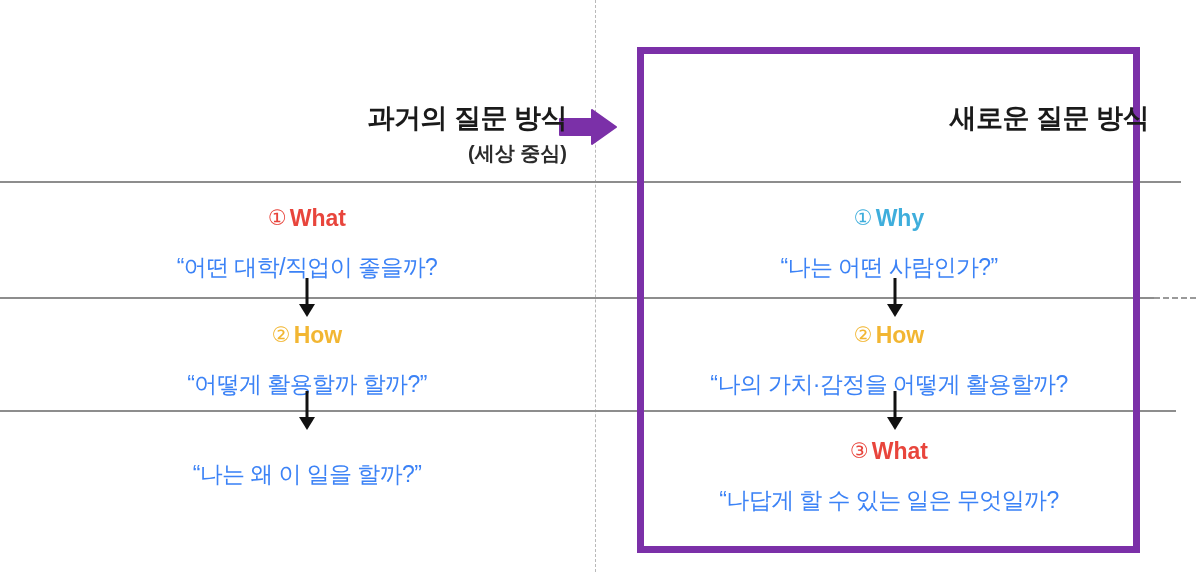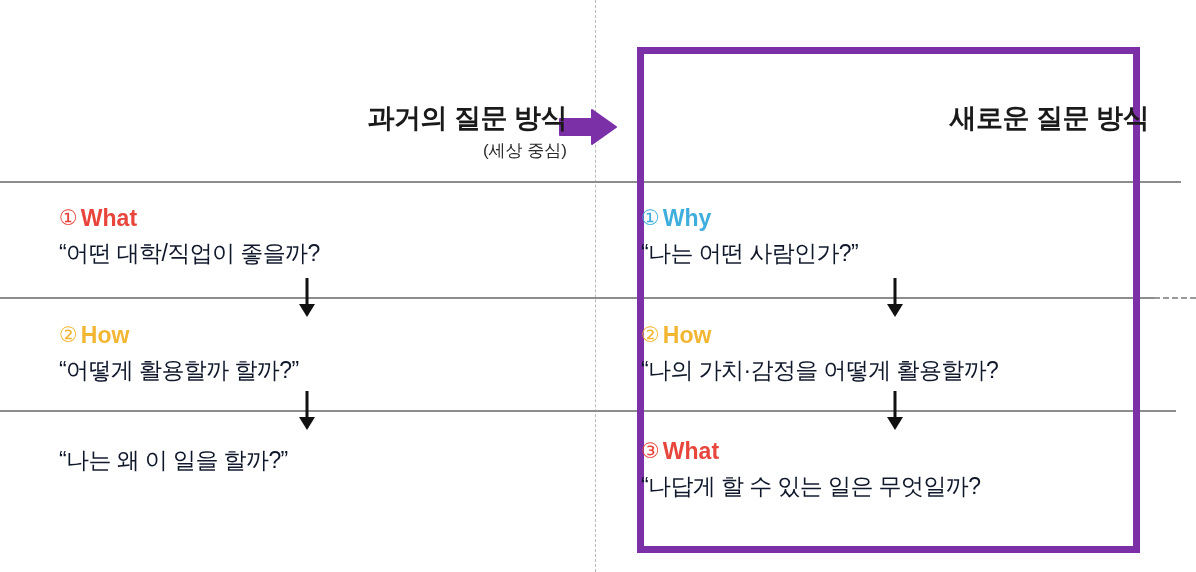--- a/index.html
+++ b/index.html
@@ -89,53 +89,54 @@
   }
   .col-title {
     font-size: 27px;
     font-weight: bold;
     color: #1a1a1a;
     letter-spacing: -0.5px;
     line-height: 1.1;
   }
   .col-subtitle {
     margin-top: 8px;
-    font-size: 17px;
-    font-weight: normal;
+    font-size: 20px;
+    font-weight: bold;
     color: #2b2b2b;
     line-height: 1.1;
   }
 
   
   .row-block {
     position: absolute;
-    left: 12px;
+    left: 0;
     width: 520px;
+    text-align: center;
   }
   .row-1 { top: 205px; }
   .row-2 { top: 322px; }
   .row-3 { top: 438px; }
 
   .row-label {
     font-size: 23px;
     font-weight: bold;
     line-height: 1.15;
     white-space: nowrap;
   }
   .row-label .circled {
     font-size: 21px;
     font-weight: normal;
     margin-right: 3px;
     vertical-align: 1px;
   }
   .row-quote {
-    margin-top: 9px;
+    margin-top: 23px;
     font-size: 23px;
     font-weight: normal;
-    color: #0f172a;
+    color: #3b82f6;
     line-height: 1.2;
     letter-spacing: -0.6px;
     white-space: nowrap;
   }
 
   
   .step-arrow {
     position: absolute;
     width: 22px;
     height: 40px;

